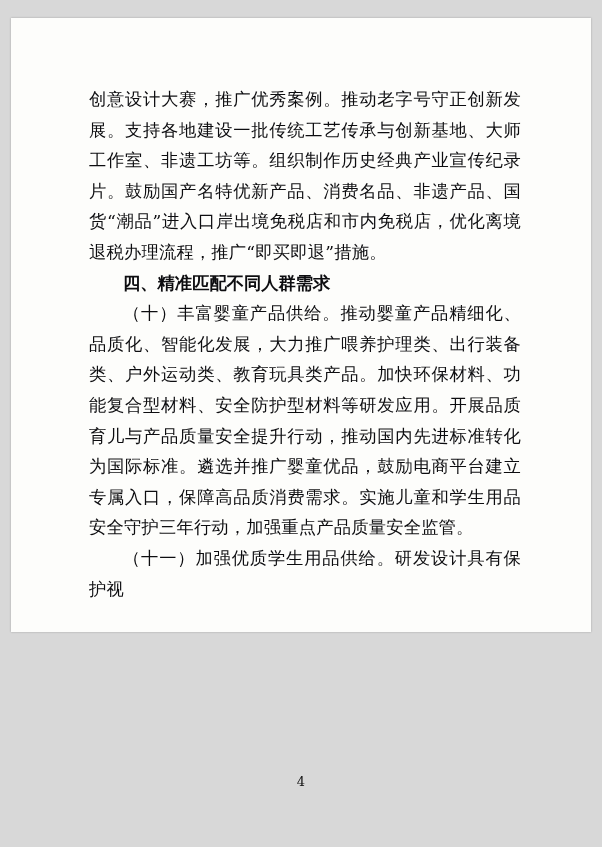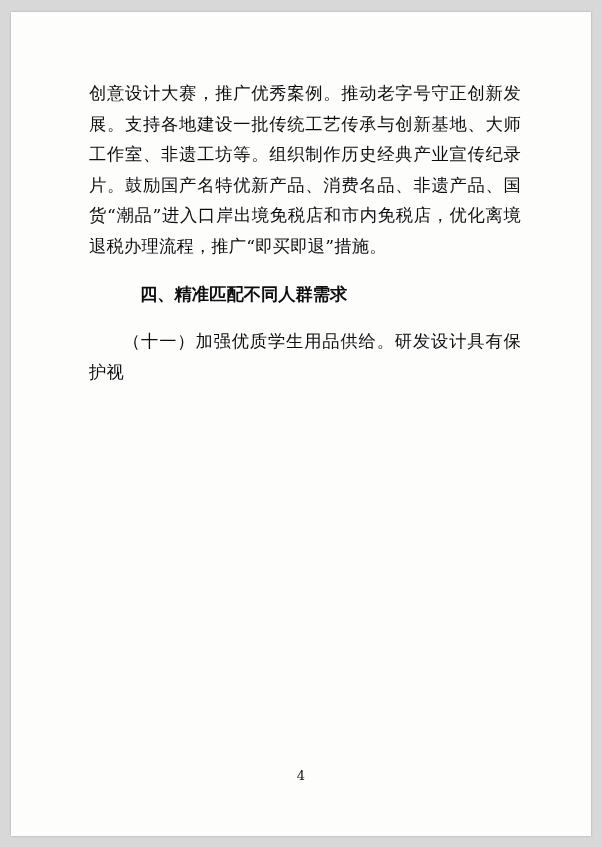--- a/index.html
+++ b/index.html
@@ -9,23 +9,23 @@
   body {
     width: 602px;
     height: 847px;
     background: #d8d8d8;
     font-family: "DejaVu Serif", "Liberation Serif", serif;
     overflow: hidden;
   }
   .page {
     position: absolute;
     left: 11px;
-    top: 12px;
+    top: 18px;
     width: 580px;
-    height: 824px;
+    height: 614px;
     background: #fdfdfb;
     box-shadow: 0 0 2px rgba(0,0,0,0.25);
     box-sizing: border-box;
   }
   .page-inner {
     position: absolute;
     left: 78px;
     top: 66px;
     width: 432px;
   }
@@ -40,36 +40,37 @@
   }
   .indent {
     text-indent: 34px;
   }
   .heading {
     font-size: 17.3px;
     line-height: 30.6px;
     color: #0d0d10;
     text-indent: 34px;
     font-weight: bold;
-    margin: 17px;
+    margin: 0;
   }
   .page-number {
     position: absolute;
     left: 0;
     right: 0;
     top: 756px;
     text-align: center;
     font-size: 13px;
     color: #111;
     font-family: "DejaVu Serif", "Liberation Serif", serif;
   }
 </style>
 </head>
 <body>
 
 <div class="page">
   <div class="page-inner">
     <p class="para">创意设计大赛，推广优秀案例。推动老字号守正创新发展。支持各地建设一批传统工艺传承与创新基地、大师工作室、非遗工坊等。组织制作历史经典产业宣传纪录片。鼓励国产名特优新产品、消费名品、非遗产品、国货“潮品”进入口岸出境免税店和市内免税店，优化离境退税办理流程，推广“即买即退”措施。</p>
     <p class="heading">四、精准匹配不同人群需求</p>
+    <p class="para indent">（十）丰富婴童产品供给。推动婴童产品精细化、品质化、智能化发展，大力推广喂养护理类、出行装备类、户外运动类、教育玩具类产品。加快环保材料、功能复合型材料、安全防护型材料等研发应用。开展品质育儿与产品质量安全提升行动，推动国内先进标准转化为国际标准。遴选并推广婴童优品，鼓励电商平台建立专属入口，保障高品质消费需求。实施儿童和学生用品安全守护三年行动，加强重点产品质量安全监管。</p>
     <p class="para indent">（十一）加强优质学生用品供给。研发设计具有保护视</p>
   </div>
   <div class="page-number">4</div>
 </div>
 
 </body></html>

